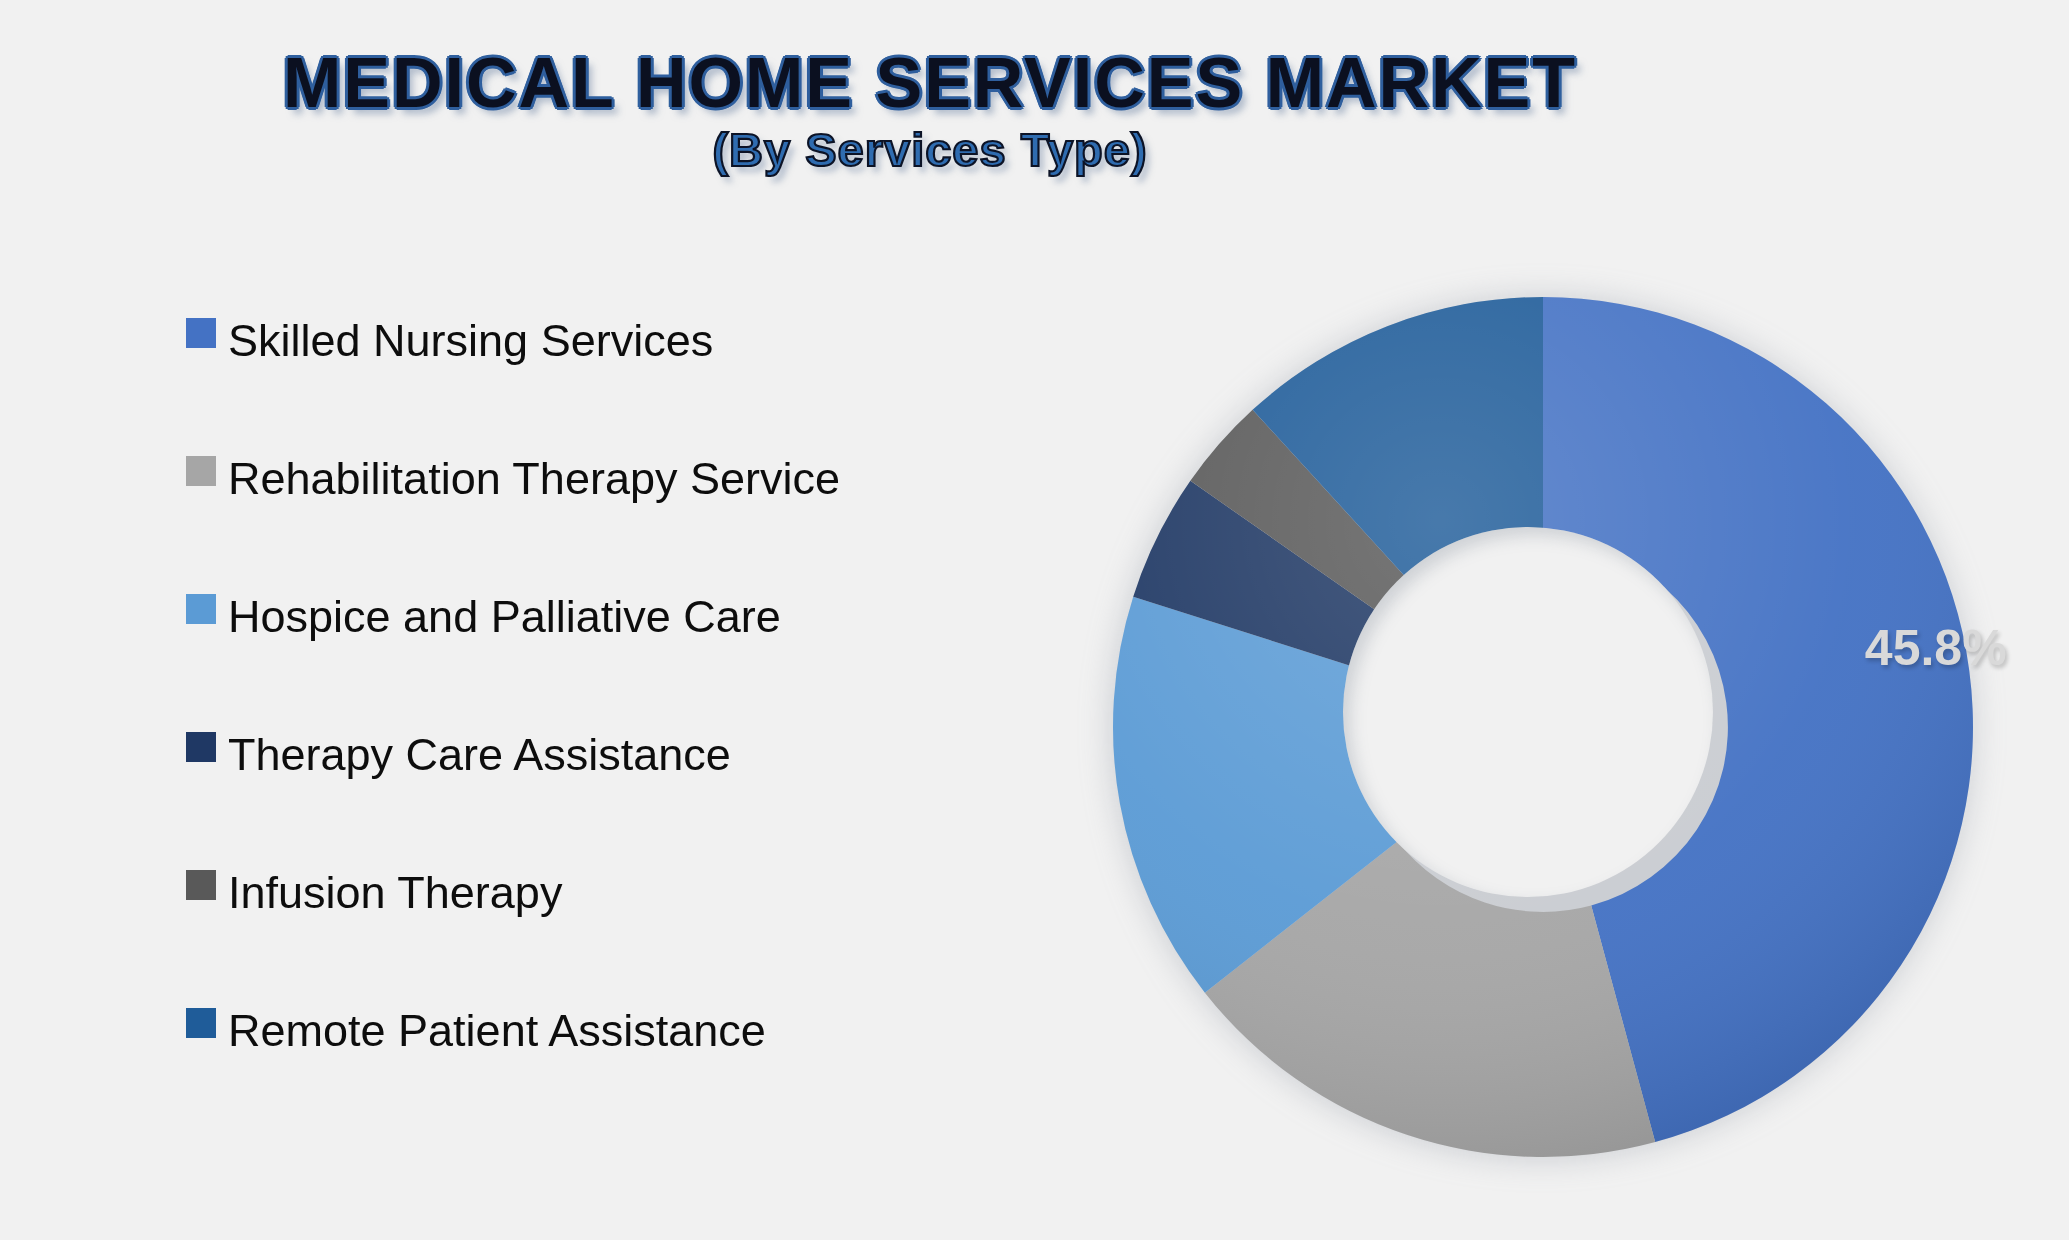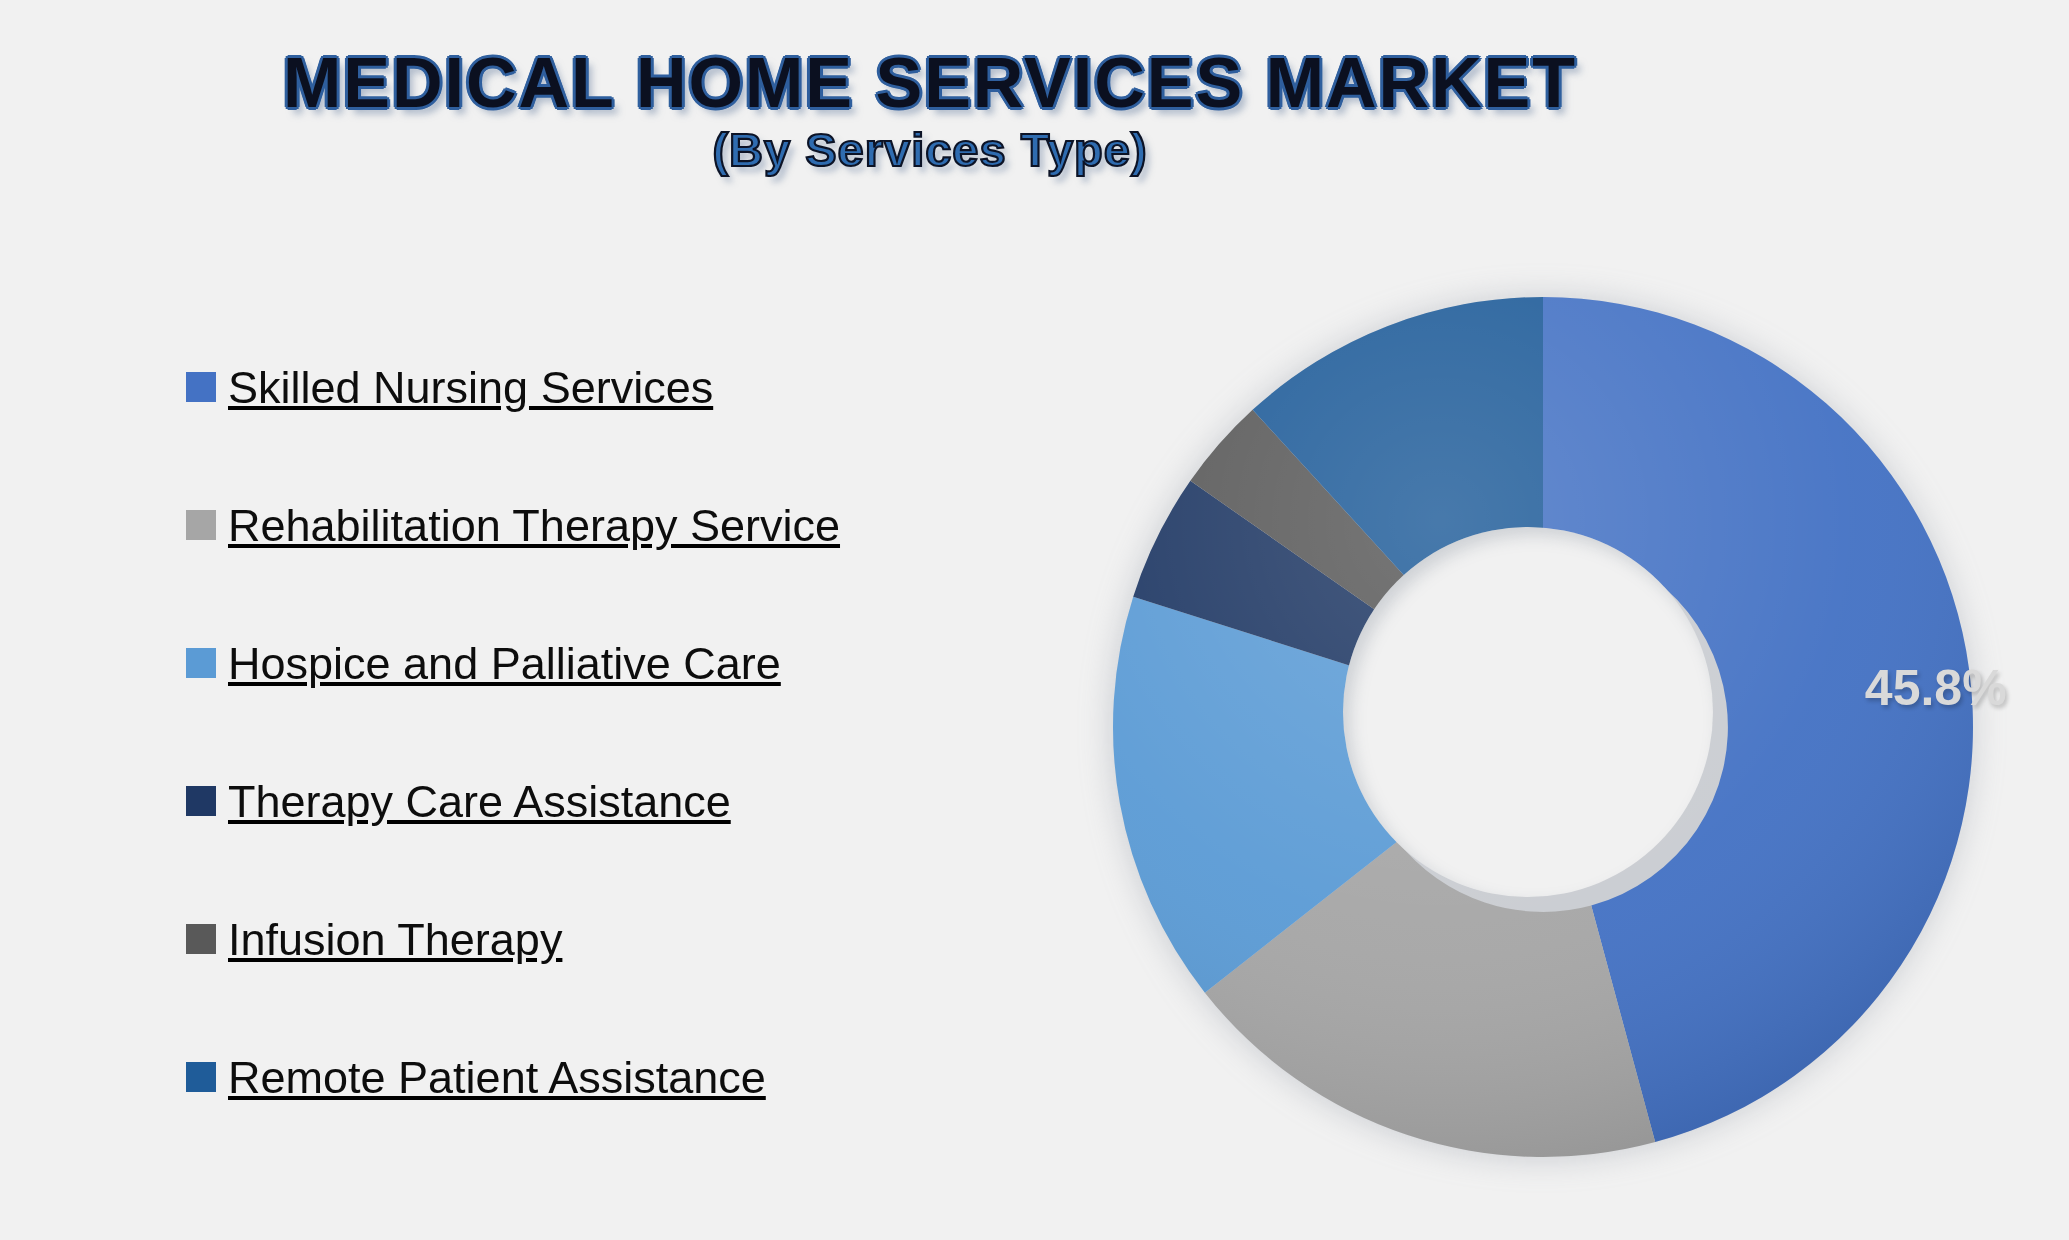--- a/index.html
+++ b/index.html
@@ -62,23 +62,22 @@
 
   
   .legend {
     position: absolute;
     left: 186px;
     top: 318px;
     width: 820px;
   }
   .legend-item {
     display: flex;
-    align-items: center;
+    align-items: flex-start;
     height: 138px;
-    text-decoration: underline;
   }
   .legend-swatch {
     width: 30px;
     height: 30px;
     flex: 0 0 30px;
     margin-right: 12px;
   }
   .legend-label {
     font-size: 45px;
     color: #0d0d0d;
@@ -181,16 +180,16 @@
           <path d="M 445 15 A 430 430 0 0 1 557.1618477046557 860.1141046983078 L 493.229594513002 623.4990650202724 A 184.9 184.9 0 0 0 445 260.1 Z" fill="#4472c4"></path>
           <path d="M 557.1618477046557 860.1141046983078 A 430 430 0 0 1 106.89597418125385 710.6796336288437 L 299.61526889793913 559.2422424604028 A 184.9 184.9 0 0 0 493.229594513002 623.4990650202724 Z" fill="#a6a6a6"></path>
           <path d="M 106.89597418125385 710.6796336288437 A 430 430 0 0 1 35.21888314759582 314.6948340579074 L 268.79411975346625 388.9687786449002 A 184.9 184.9 0 0 0 299.61526889793913 559.2422424604028 Z" fill="#5b9bd5"></path>
           <path d="M 35.21888314759582 314.6948340579074 A 430 430 0 0 1 92.42059299005535 198.8541859943262 L 293.39085498572376 339.1572999775603 A 184.9 184.9 0 0 0 268.79411975346625 388.9687786449002 Z" fill="#1f3864"></path>
           <path d="M 92.42059299005535 198.8541859943262 A 430 430 0 0 1 154.6068925079594 127.86935953598532 L 320.13096377842254 308.63382460047364 A 184.9 184.9 0 0 0 293.39085498572376 339.1572999775603 Z" fill="#595959"></path>
           <path d="M 154.6068925079594 127.86935953598532 A 430 430 0 0 1 444.99999999999994 15 L 444.99999999999994 260.1 A 184.9 184.9 0 0 0 320.13096377842254 308.63382460047364 Z" fill="#1f5c99"></path>
         </g>
       <circle cx="445" cy="445" r="430" fill="url(#sheen)" pointer-events="none"></circle>
     </svg>
     <div class="donut-hole"></div>
-    <div class="slice-label" id="main-slice-label" style="left: 766.839px; top: 377px;">45.8%</div>
+    <div class="slice-label" id="main-slice-label" style="left: 766.839px; top: 337px;">45.8%</div>
   </div>
 
 </div>
 
 </body></html>

